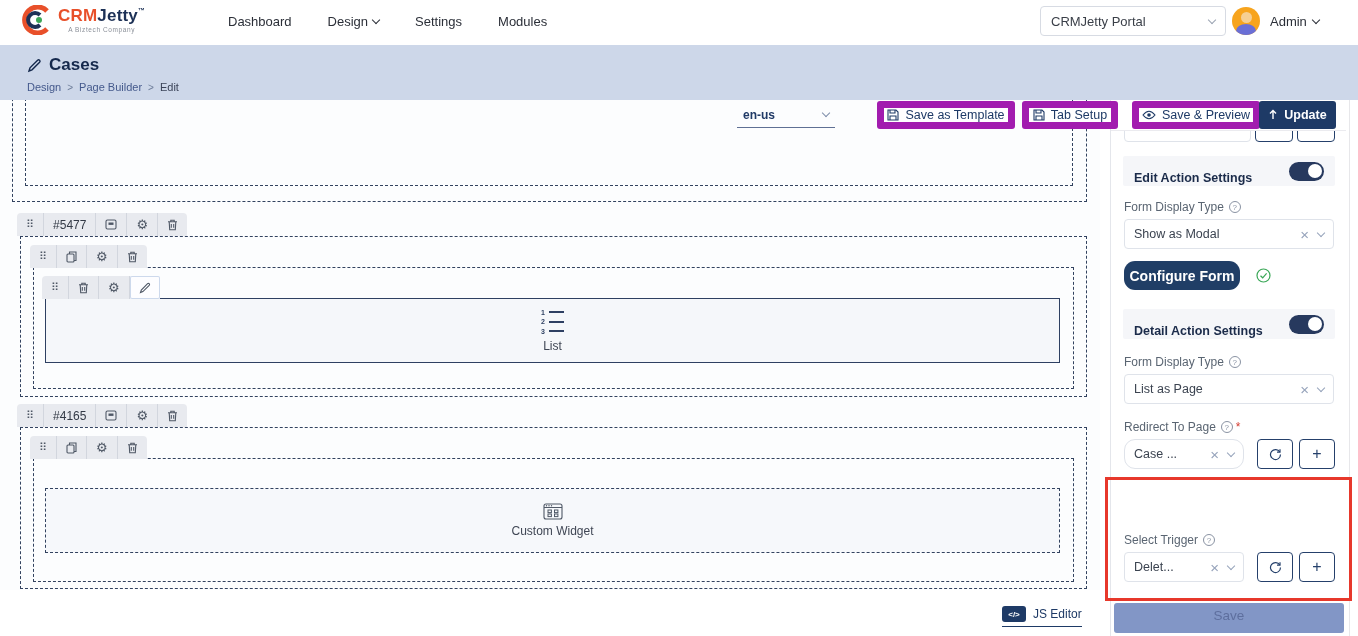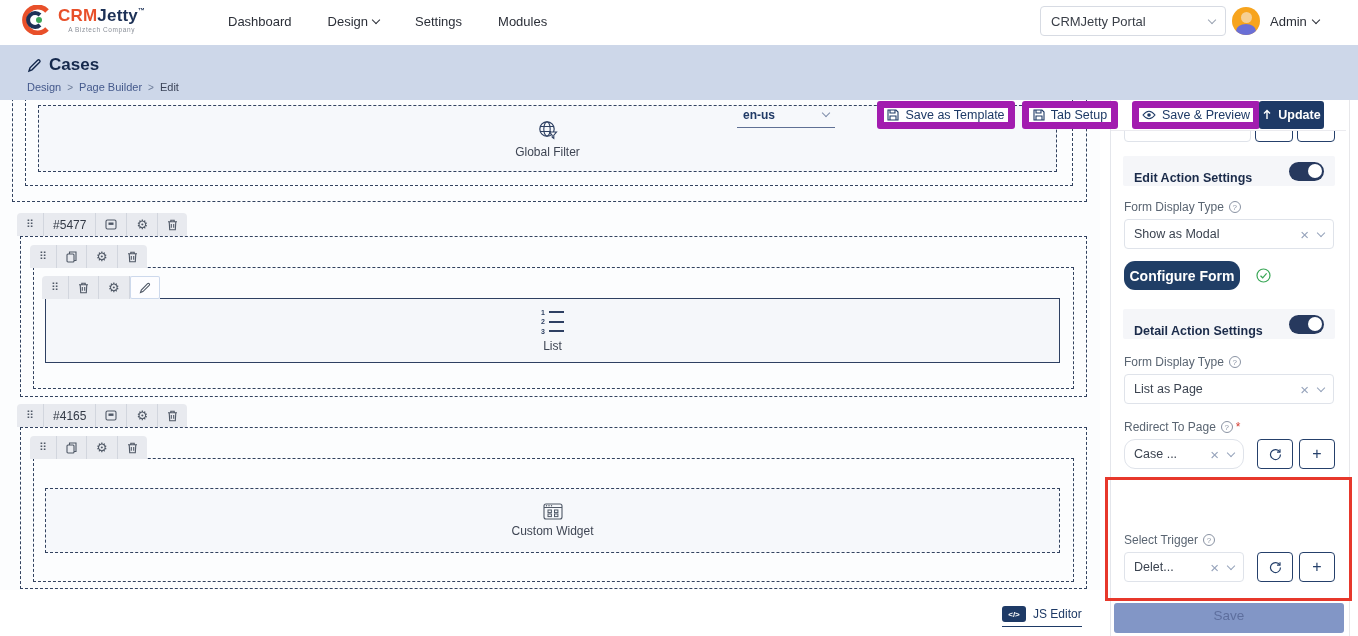--- a/index.html
+++ b/index.html
@@ -162,41 +162,32 @@
       </svg>
     <span>Tab Setup</span>
   </div>
   <div class="hbtn" style="left:1125px; width:128px;margin-left:7px;">
     <svg width="14" height="10" viewBox="0 0 14 10">
         <path d="M1 5 Q7 -2.5 13 5 Q7 12.5 1 5 Z" fill="none" stroke="#1e3a66" stroke-width="1.1"></path>
         <circle cx="7" cy="5" r="1.8" fill="#1e3a66"></circle>
       </svg>
     <span>Save &amp; Preview</span>
   </div>
-  <div class="hbtn primary" style="left:1259px; width:65px;">
+  <div class="hbtn primary" style="left:1259px; width:77px;">
     <svg width="10" height="12" viewBox="0 0 10 12">
         <path d="M5 10 V2 M2 4.5 L5 1.5 L8 4.5" fill="none" stroke="#fff" stroke-width="1.4"></path>
       </svg>
     <span>Update</span>
   </div>
 </div>
 
 <div id="canvas">
 
   <div class="dash" style="left:12px; top:-14px; width:1075px; height:119px;"></div>
   <div class="dash" style="left:25px; top:-14px; width:1048px; height:103px;"></div>
-  <div class="dash widget-box tint" style="left:38px; top:8px; width:1019px; height:67px;">
-    <svg width="22" height="22" viewBox="0 0 22 22">
-      <circle cx="10" cy="10" r="7.2" fill="none" stroke="#2e4062" stroke-width="1.2"></circle>
-      <ellipse cx="10" cy="10" rx="3.2" ry="7.2" fill="none" stroke="#2e4062" stroke-width="1.1"></ellipse>
-      <path d="M3 7.5 h14 M3 12.5 h11" stroke="#2e4062" stroke-width="1.1" fill="none"></path>
-      <path d="M12.5 13 h7 l-2.7 3.2 v3.3 l-1.6 -1.2 v-2.1 z" fill="#fff" stroke="#2e4062" stroke-width="1.1"></path>
-    </svg>
-    <span class="wlabel">Global Filter</span>
-  </div>
 
   <div class="chip" style="left:17px; top:116px;">
     <span class="ci drag">⠿</span>
     <span class="ci id">#5477</span>
     <span class="ci">
         <svg width="12" height="11" viewBox="0 0 12 11">
           <rect x="1" y="1" width="10" height="9" rx="1.5" fill="none" stroke="#4f5866" stroke-width="1.1"></rect>
           <rect x="3.5" y="3.5" width="5" height="2.4" fill="#4f5866"></rect>
         </svg>
       </span>

